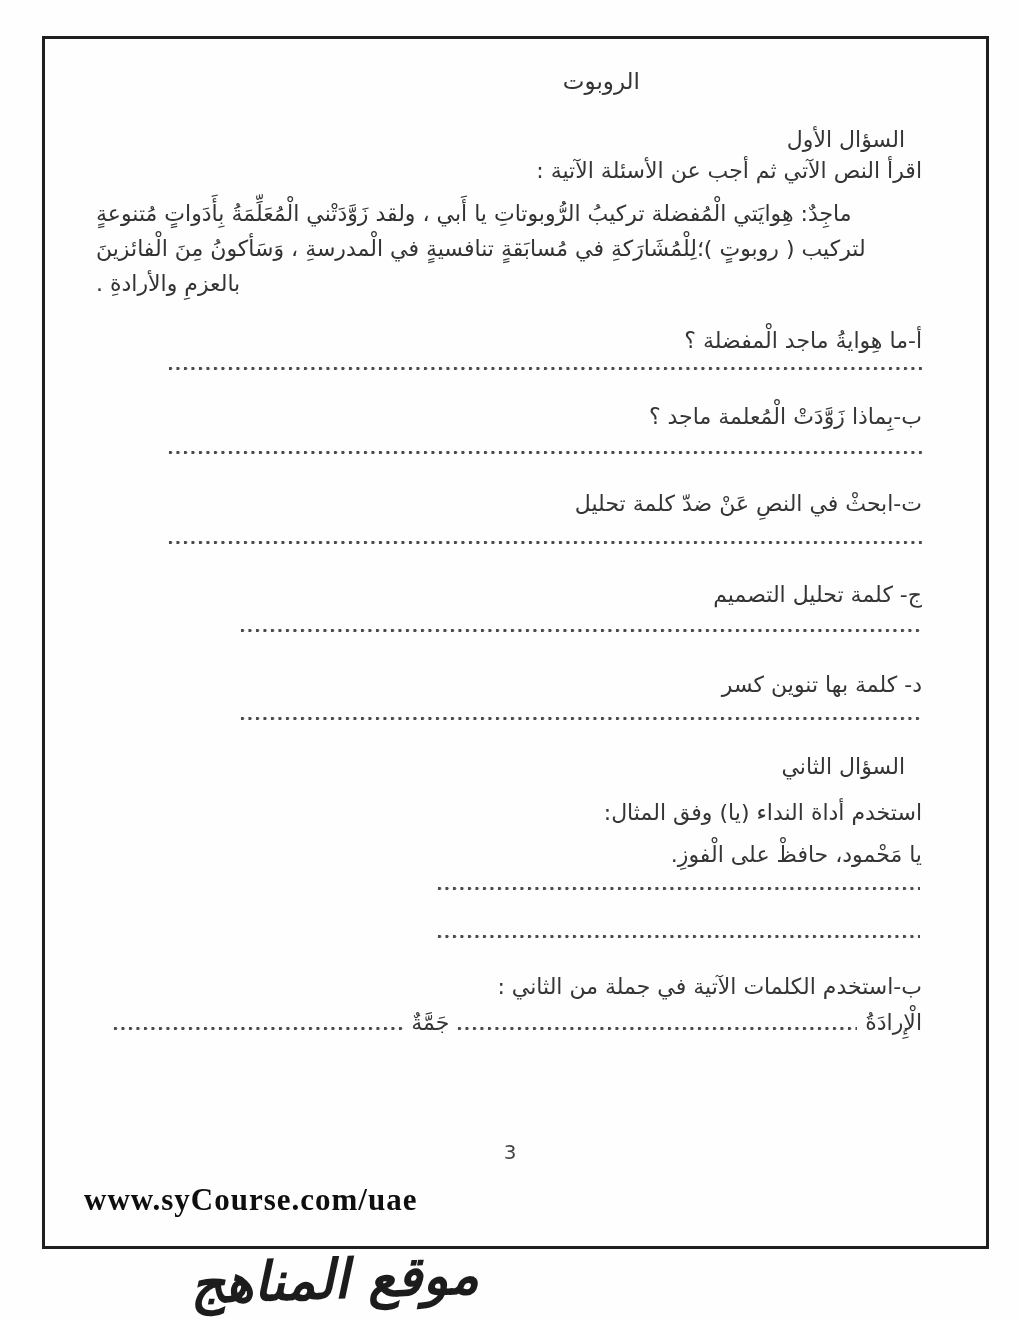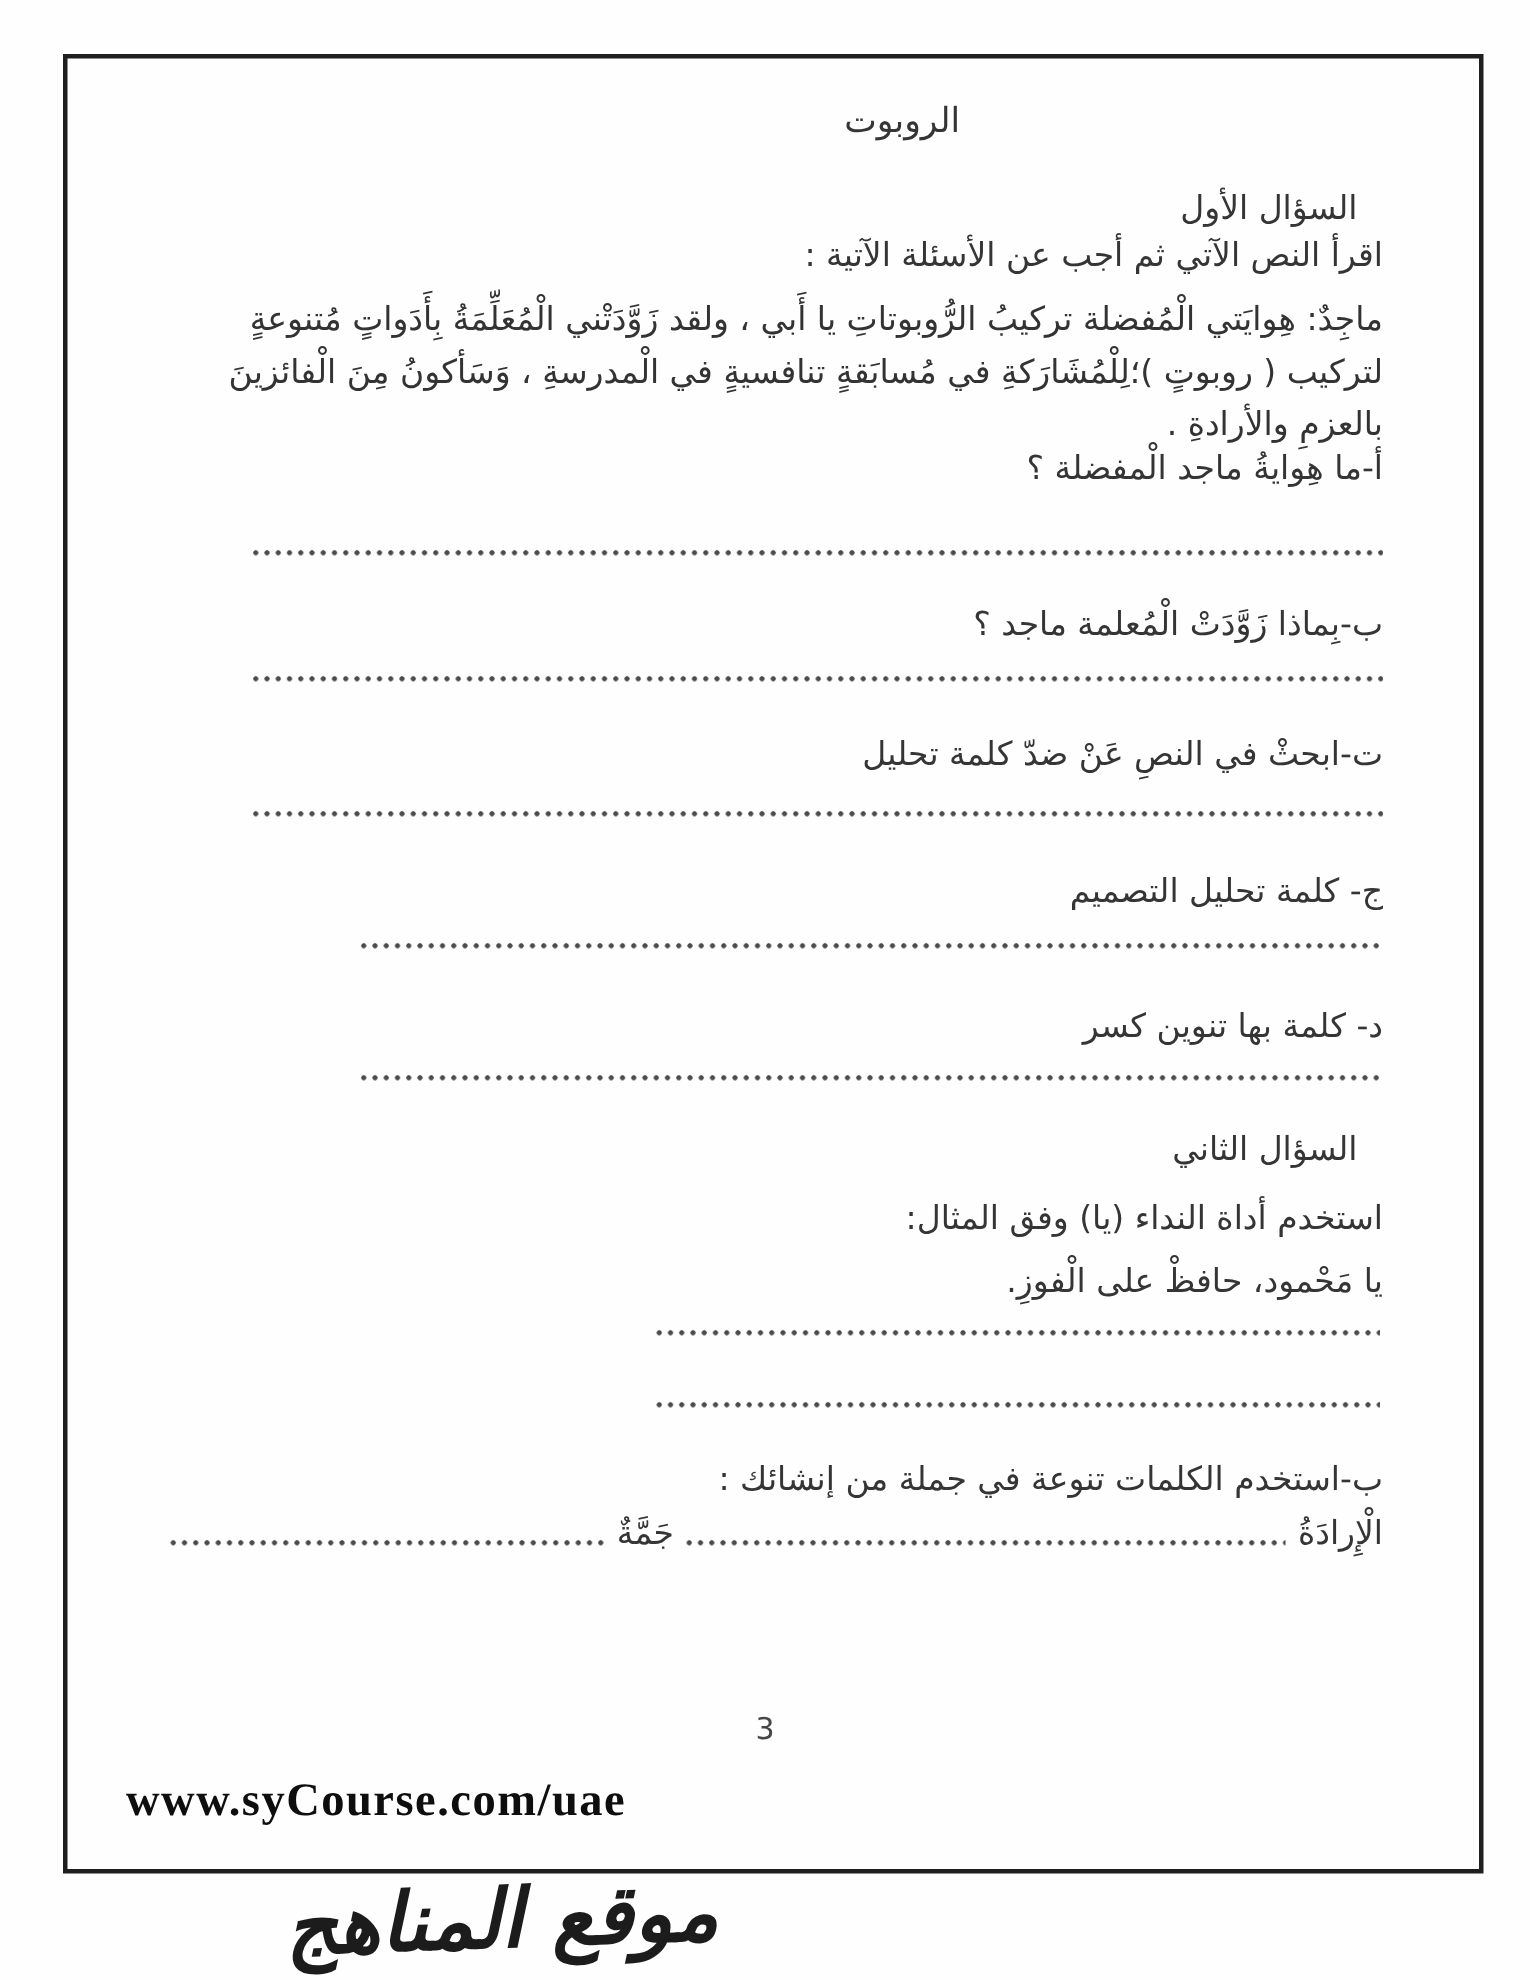--- a/index.html
+++ b/index.html
@@ -31,25 +31,25 @@
   .title { top: 64px; right: 380px; font-size: 23px; }
   .h1   { top: 123px; right: 115px; }
   .inst1 { top: 154px; right: 98px; }
   .passage {
     position: absolute;
     direction: rtl;
     top: 196px; right: 98px;
     width: 826px;
     font-size: 22px;
     line-height: 35px;
-    text-align: right;
+    text-align: left;
     color: #333333;
     white-space: normal;
   }
-  .q-a { top: 296px; right: 98px; }
+  .q-a { top: 324px; right: 98px; }
   .q-b { top: 400px; right: 98px; }
   .q-t { top: 487px; right: 98px; }
   .q-j { top: 578px; right: 98px; }
   .q-d { top: 668px; right: 98px; }
   .h2   { top: 750px; right: 115px; }
   .inst2 { top: 796px; right: 98px; }
   .example { top: 838px; right: 98px; }
   .partb { top: 970px; right: 98px; }
 
   .dots {
@@ -148,21 +148,21 @@
   <div class="ar q-d">د- كلمة بها تنوين كسر</div>
   <div class="dots dots5"></div>
 
   <div class="ar h2">السؤال الثاني</div>
   <div class="ar inst2">استخدم أداة النداء (يا) وفق المثال:</div>
   <div class="ar example">يا مَحْمود، حافظْ على الْفوزِ.</div>
 
   <div class="dots dots6"></div>
   <div class="dots dots7"></div>
 
-  <div class="ar partb">ب-استخدم الكلمات تنوعة في جملة من إنشائك :</div>
+  <div class="ar partb">ب-استخدم الكلمات الآتية في جملة من الثاني :</div>
 
   <div class="fill-line">
     <span>الْإِرادَةُ</span>
     <span class="dots-inline w1"></span>
     <span>جَمَّةٌ</span>
     <span class="dots-inline w2"></span>
   </div>
 
   <div class="pagenum">3</div>
 

